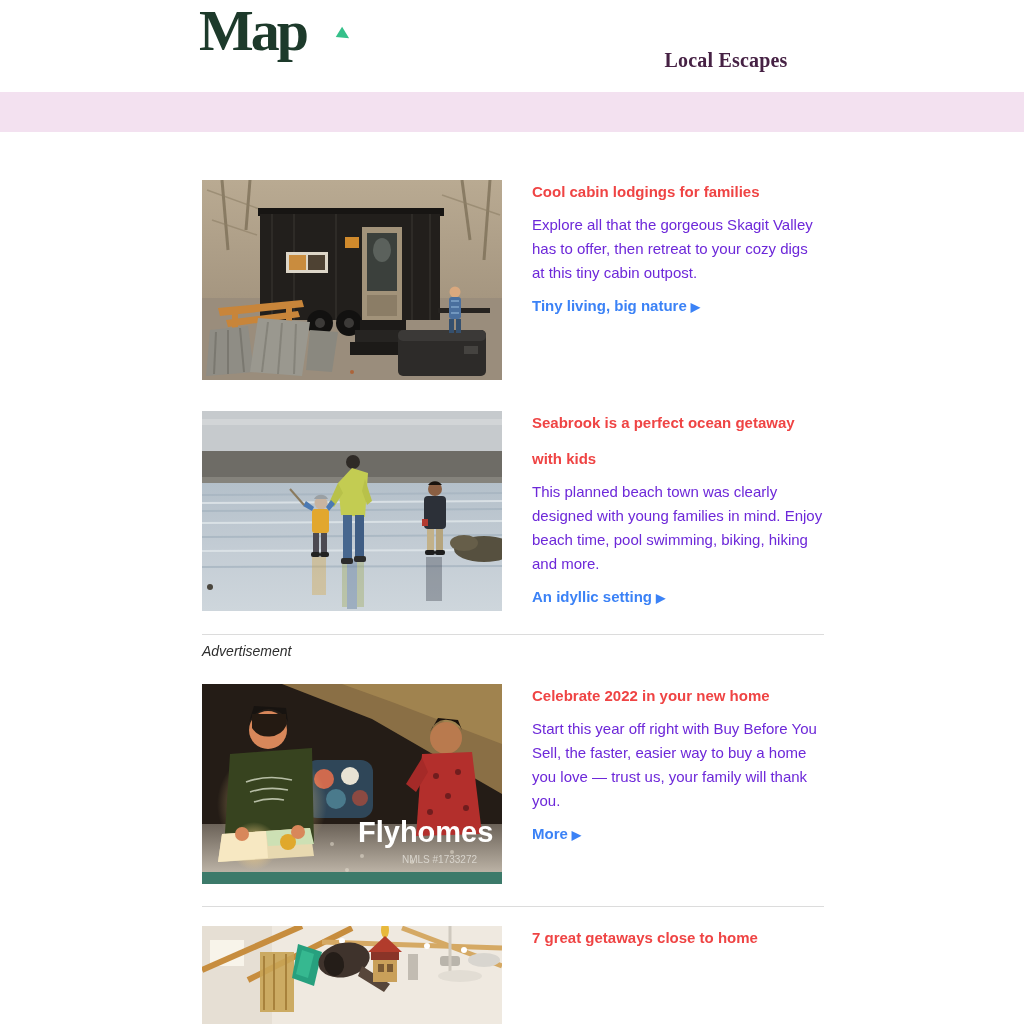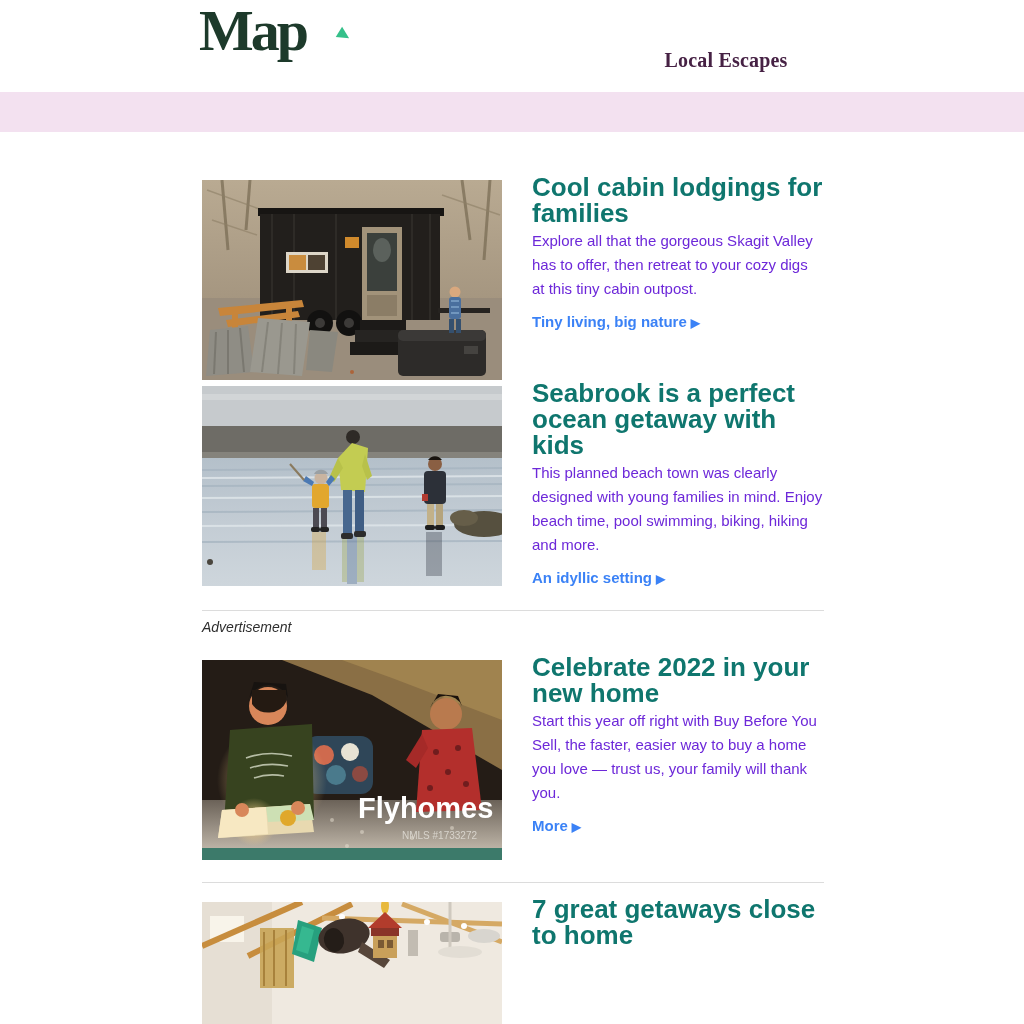--- a/index.html
+++ b/index.html
@@ -19,28 +19,28 @@
   .nl-title { position:absolute; left:566px; top:49px; width:320px; text-align:center;
               font-family:"Liberation Serif", serif; font-weight:bold;
               font-size:20px; color:#462144; letter-spacing:0.2px; }
 
   
   .content { position:absolute; left:202px; top:152px; width:622px; }
   .intro { font-size:15.3px; line-height:24px; color:#3a3a3a; }
 
   .article-row { display:flex; gap:30px; align-items:flex-start; }
   .row-1 { margin-top:22px; }
-  .row-2 { }
+  .row-2 { margin-top:25px; }
   .row-3 { margin-top:18px; }
   .row-4 { margin-top:13px; }
   .article-image { width:300px; height:200px; flex:none; margin-top:6px; overflow:hidden;
                    cursor:pointer; }
   .article-image svg { display:block; }
   .article-text { flex:1; min-width:0; }
-  .article-title { font-size:26px; line-height:26px; font-weight:bold; color:#0f766e;
+  .article-title { font-size:15px; line-height:36px; font-weight:bold; color:#ef4444;
                    margin:0 0 3px; cursor:pointer; }
   .article-body { font-size:15px; line-height:24px; color:#6d28d9; margin:0; }
   .article-link { display:inline-block; margin-top:12px; font-size:15px; font-weight:bold;
                   color:#3b82f6; text-decoration:none; cursor:pointer; }
   .article-link .arrow { font-size:12px; letter-spacing:0; margin-left:4px; }
 
   .divider { border:none; border-top:1px solid #dcdcdc; height:0; width:100%; }
   .div-1 { margin-top:23px; }
   .div-2 { margin-top:22px; }
   .ad-label { margin-top:7px; text-align:left; font-style:italic; font-size:14px;

